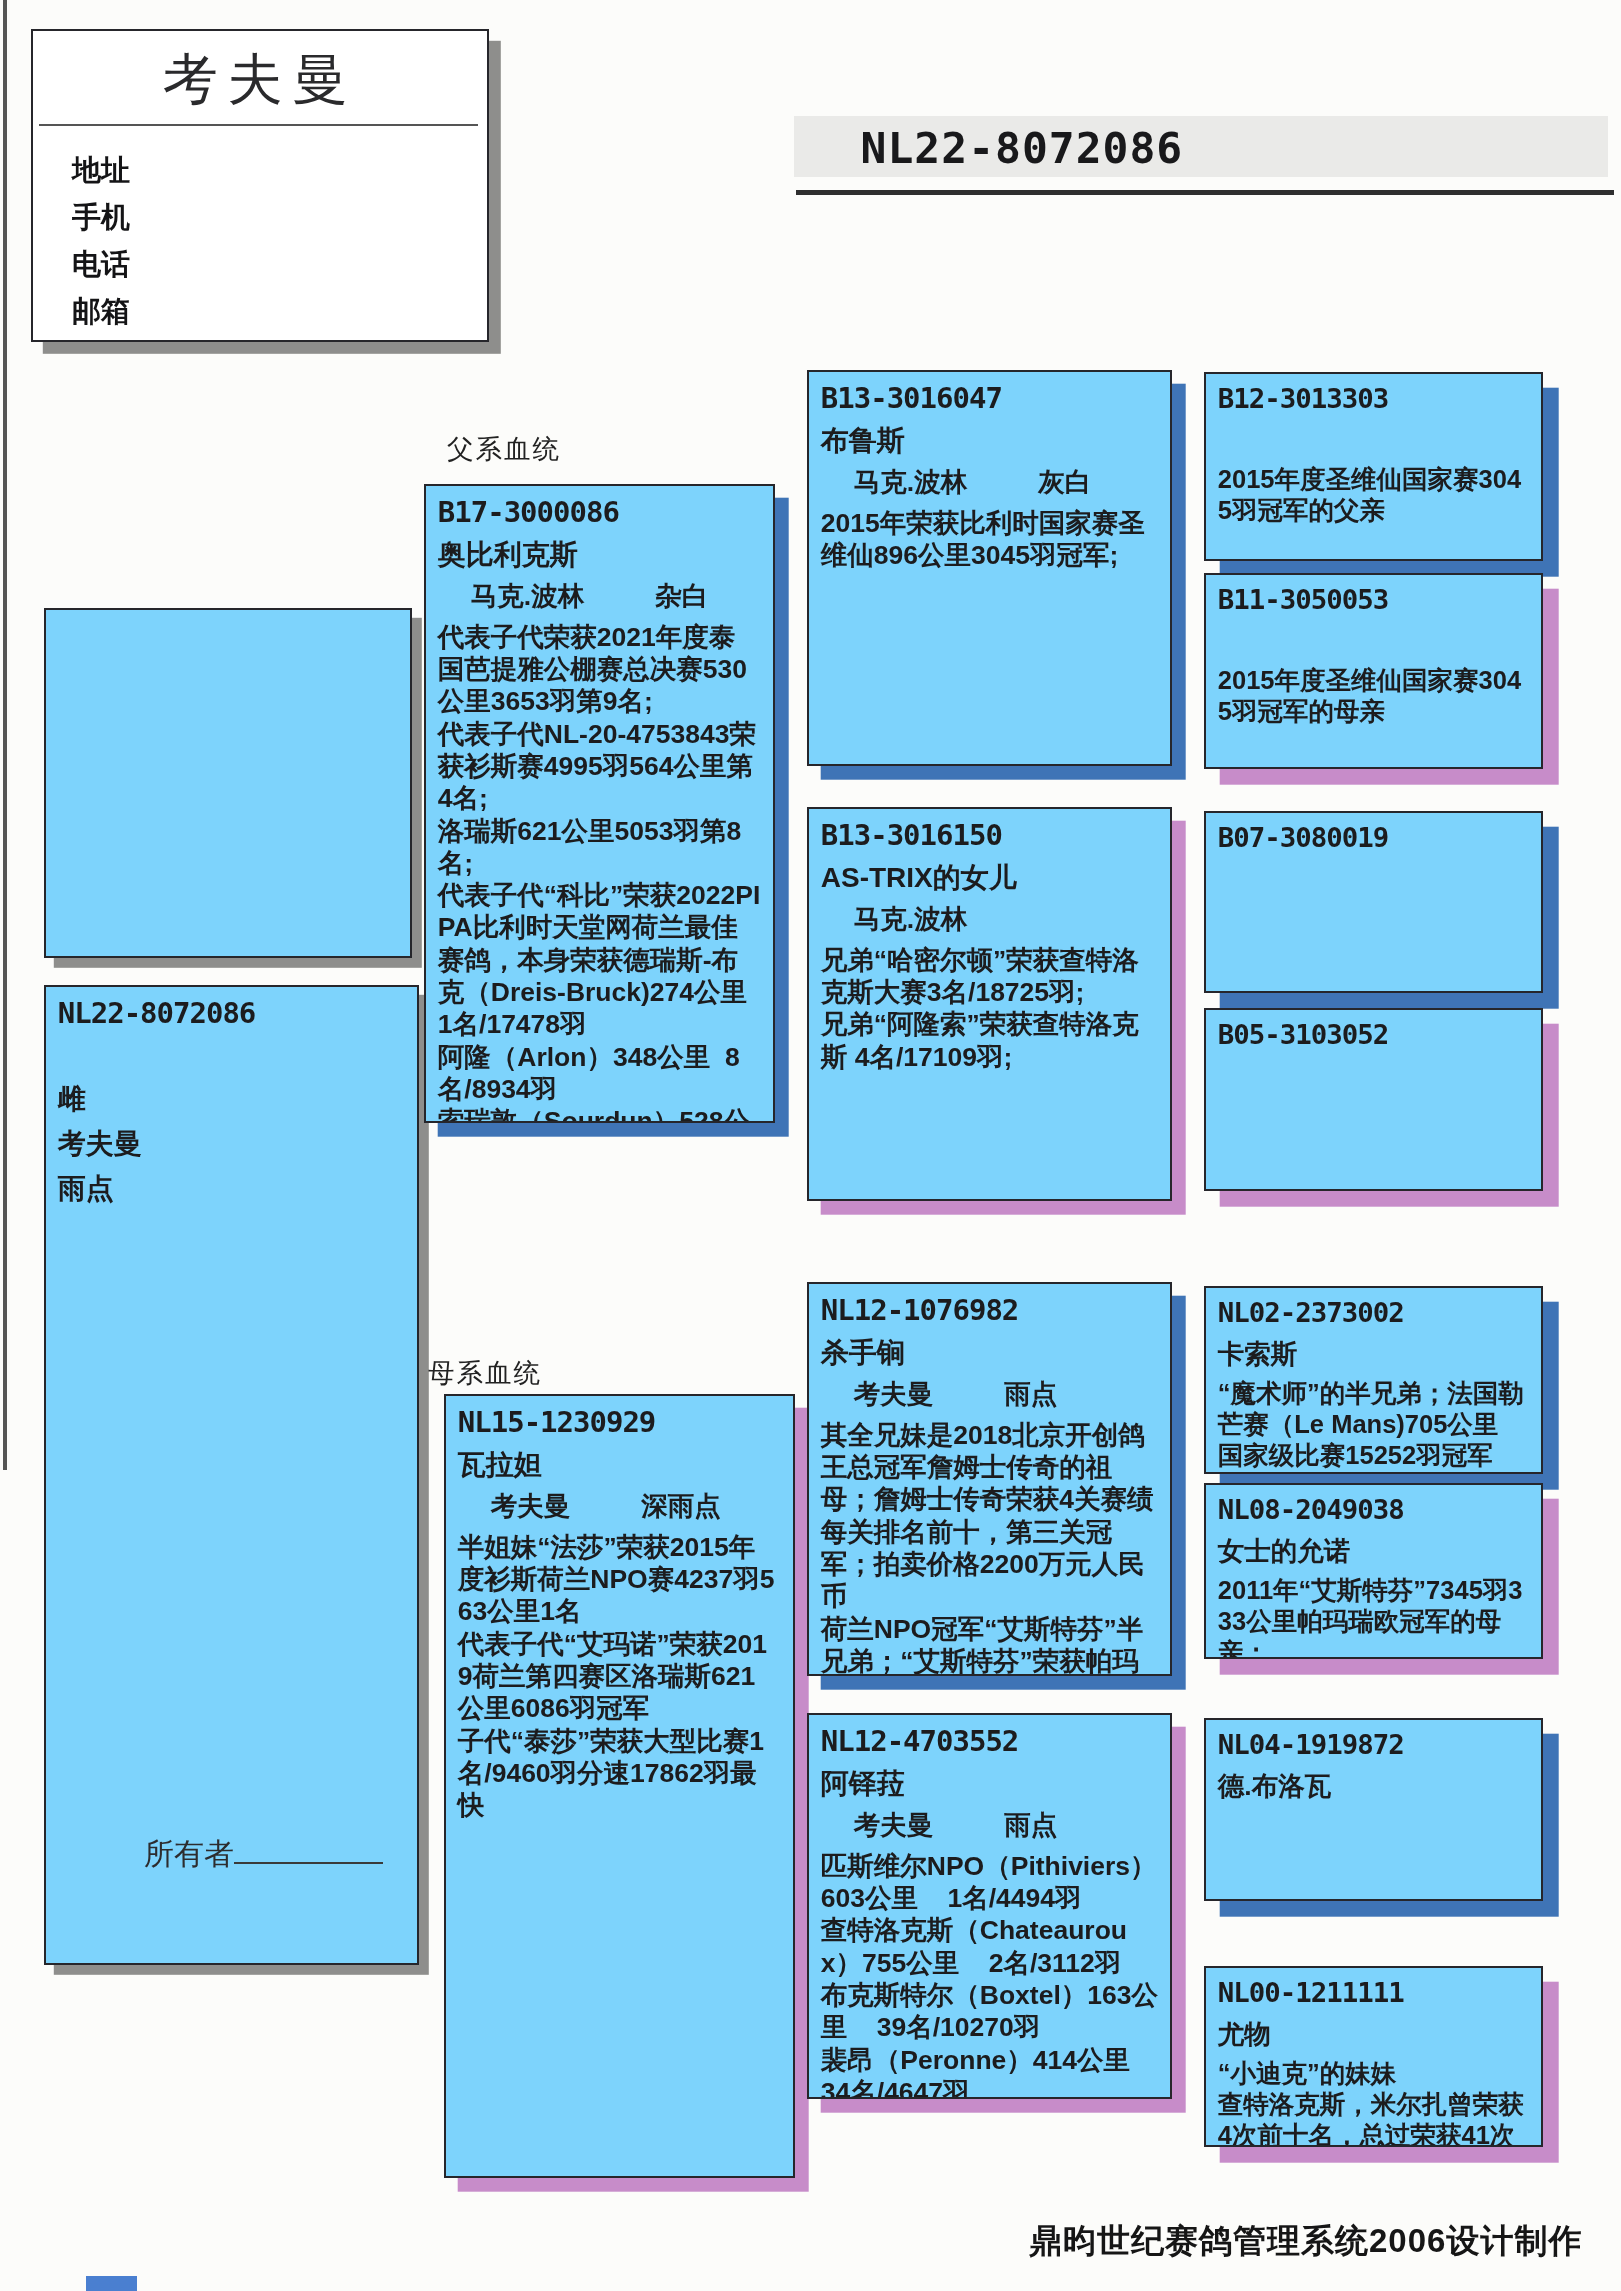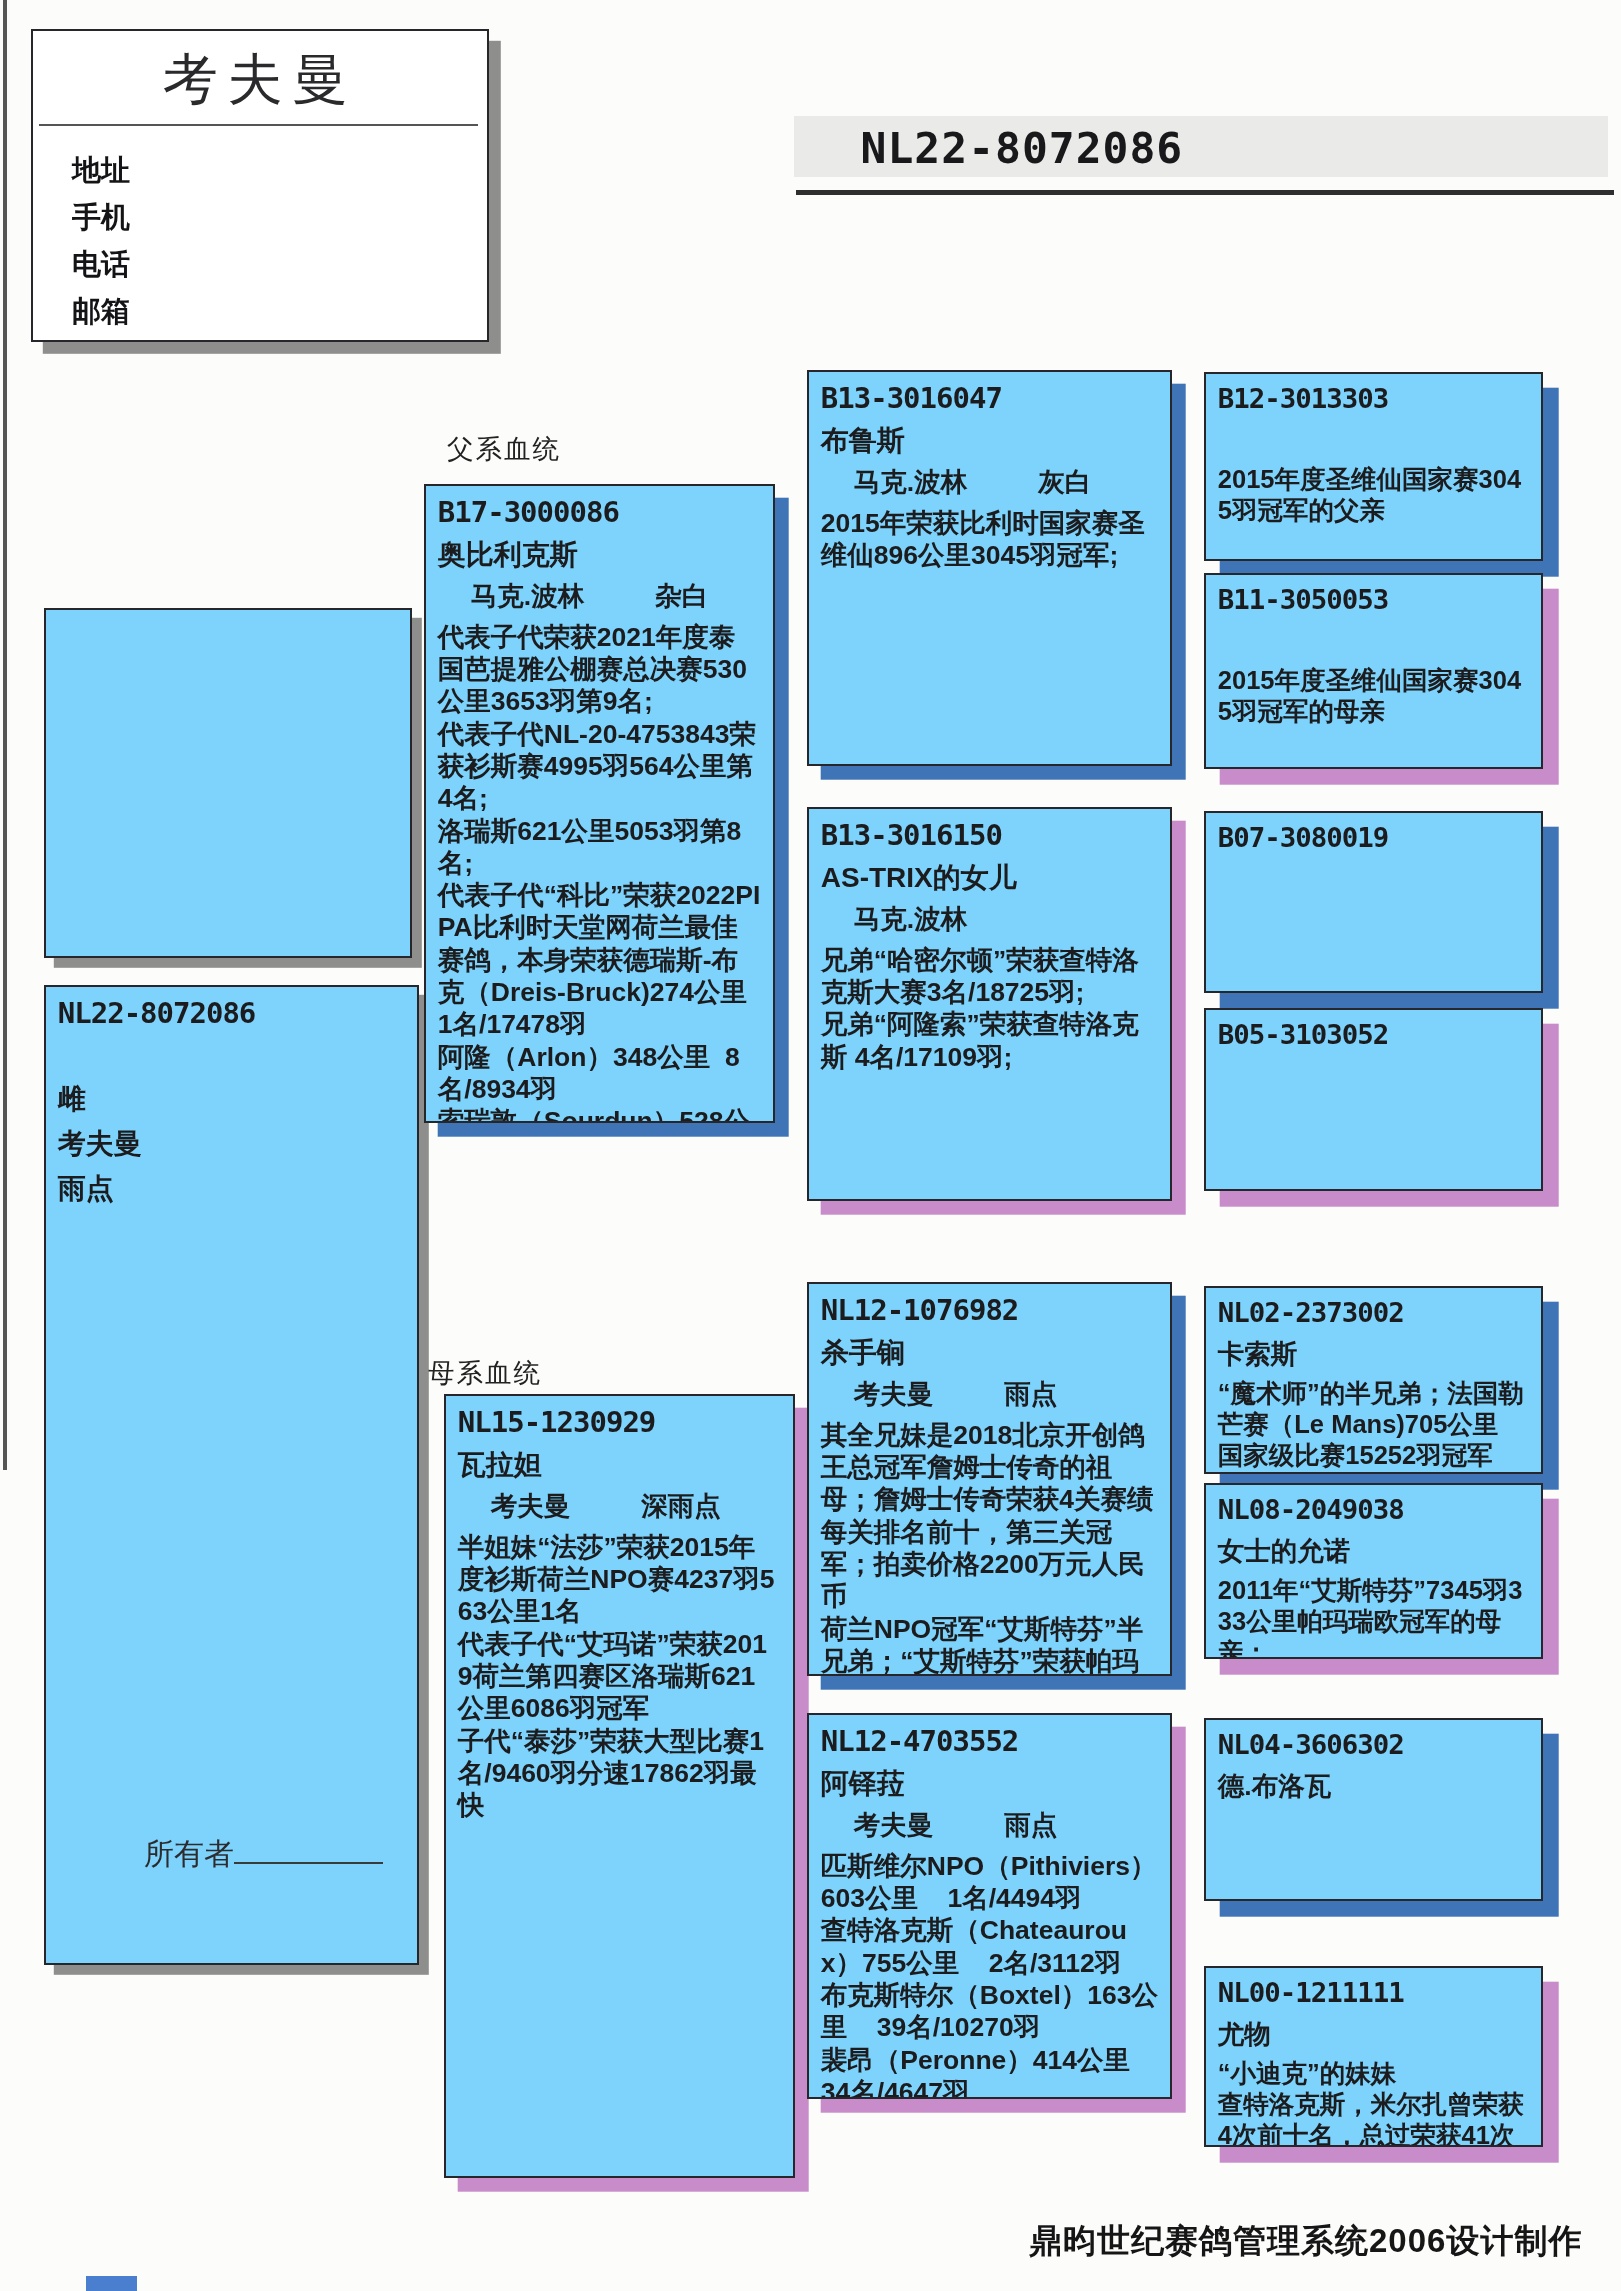--- a/index.html
+++ b/index.html
@@ -225,21 +225,21 @@
   </div>
 
   <div class="pbox small pink" style="left:1204px;top:1483px;width:339px;height:176px;">
     <div class="ring">NL08-2049038</div>
     <div class="pname">女士的允诺</div>
     <div class="desc">2011年“艾斯特芬”7345羽333公里帕玛瑞欧冠军的母亲；
 子代曾获帕玛瑞欧（Pommeroeul）</div>
   </div>
 
   <div class="pbox small blue" style="left:1204px;top:1718px;width:339px;height:183px;">
-    <div class="ring">NL04-3606302</div>
+    <div class="ring">NL04-1919872</div>
     <div class="pname">德.布洛瓦</div>
   </div>
 
   <div class="pbox small pink" style="left:1204px;top:1918px;width:339px;height:181px;margin-top:48px;">
     <div class="ring">NL00-1211111</div>
     <div class="pname">尤物</div>
     <div class="desc">“小迪克”的妹妹
 查特洛克斯，米尔扎曾荣获4次前十名，总过荣获41次名次</div>
   </div>
 

